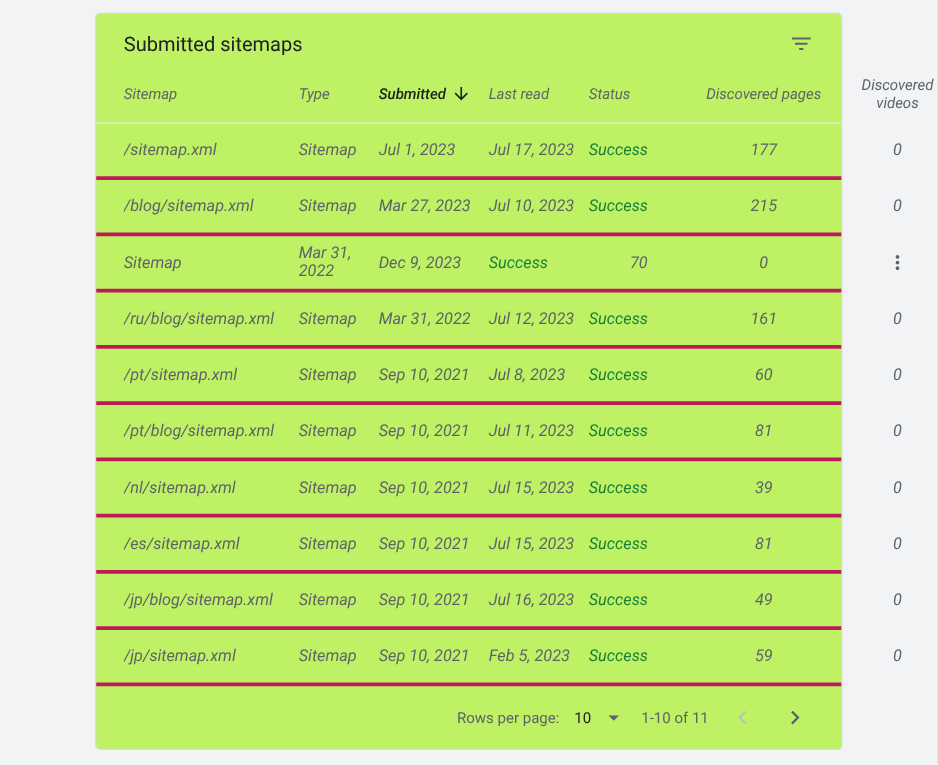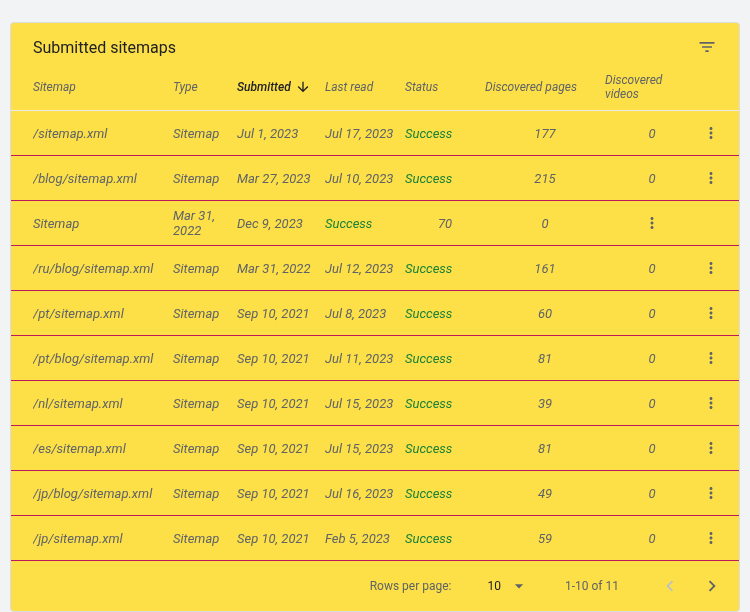--- a/index.html
+++ b/index.html
@@ -4,25 +4,25 @@
   <style>
     * { box-sizing: border-box; margin: 0; padding: 0; }
     body {
       font-family: Roboto, Arial, sans-serif;
       background: #f1f3f4;
       padding: 10px;
       font-size: 13px;
       color: #202124;
     }
     .card {
-      background: #fde047;
+      background: #bef264;
       border: 1px solid #dadce0;
       border-radius: 4px;
-      width: 730px;
-      margin: 12px auto;
+      width: 598px;
+      margin: 0 auto;
     }
     .card-header {
       display: flex;
       justify-content: space-between;
       align-items: center;
       padding: 14px 22px 6px 22px;
     }
     .card-title {
       font-size: 16px;
       font-weight: 400;
@@ -53,41 +53,41 @@
       font-weight: 500;
       display: flex;
       align-items: center;
       gap: 4px;
     }
     .sort-arrow {
       display: inline-flex;
     }
     .table-row {
       height: 45px;
-      border-bottom: 1px solid #be185d;
+      border-bottom: 3px solid #be185d;
       font-size: 13px;
       color: #5f6368;
     }
     .col-status { color: #188038; }
     .col-pages, .col-videos { text-align: center; }
-    .th-pages, .th-videos { text-align: left; }
+    .th-pages, .th-videos { text-align: center; }
     .more-icon {
       color: #5f6368;
       cursor: pointer;
       display: flex;
       justify-content: center;
     }
     .footer {
       display: flex;
       justify-content: flex-end;
       align-items: center;
-      padding: 10px 12px;
+      padding: 10px 22px;
       color: #5f6368;
       font-size: 12px;
-      gap: 36px;
+      gap: 12px;
     }
     .rows-select {
       display: flex;
       align-items: center;
       gap: 8px;
       color: #202124;
     }
     .dropdown-arrow {
       color: #5f6368;
       display: flex;

